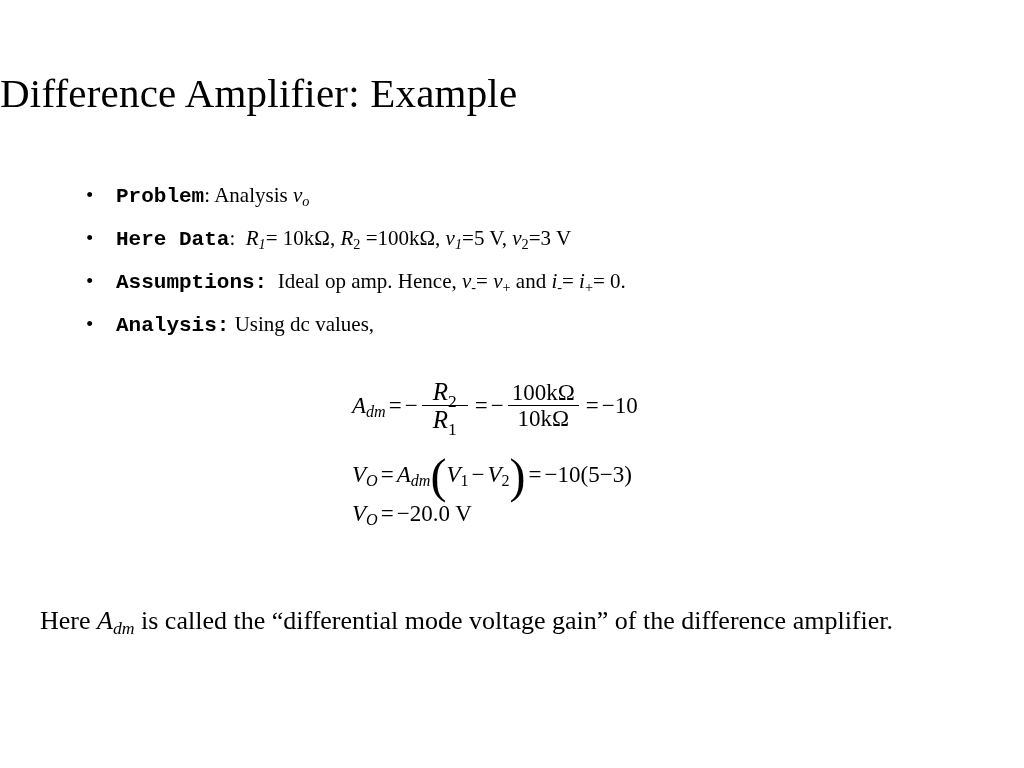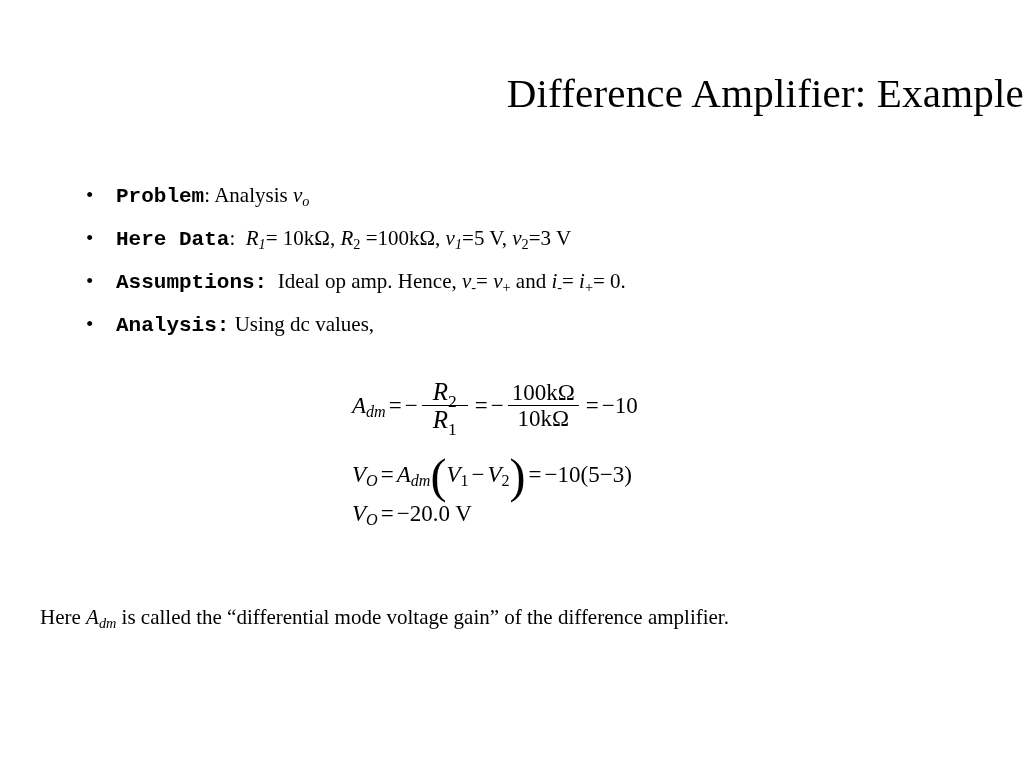--- a/index.html
+++ b/index.html
@@ -19,21 +19,21 @@
     position: absolute;
     inset: 0;
     width: 1024px;
     height: 768px;
   }
   .slide-title {
     position: absolute;
     top: 70px;
     left: 0;
     width: 1024px;
-    text-align: right;
+    text-align: left;
     font-size: 41px;
     line-height: 1.15;
     font-family: "Liberation Serif", serif;
     font-weight: normal;
     letter-spacing: 0.2px;
   }
   .bullets {
     position: absolute;
     top: 182px;
     left: 86px;
@@ -115,21 +115,21 @@
     top: 2px;
     font-family: "Liberation Serif", serif;
   }
   .eq2 { margin-top: 6px; height: 52px; }
   .eq3 { margin-top: 2px; }
   .footnote {
     position: absolute;
     top: 604px;
     left: 40px;
     width: 960px;
-    font-size: 21px;
+    font-size: 26px;
     line-height: 1.3;
   }
 </style>
 </head>
 <body>
 
 <div class="slide">
 
   <div class="slide-title">Difference Amplifier: Example</div>
 

